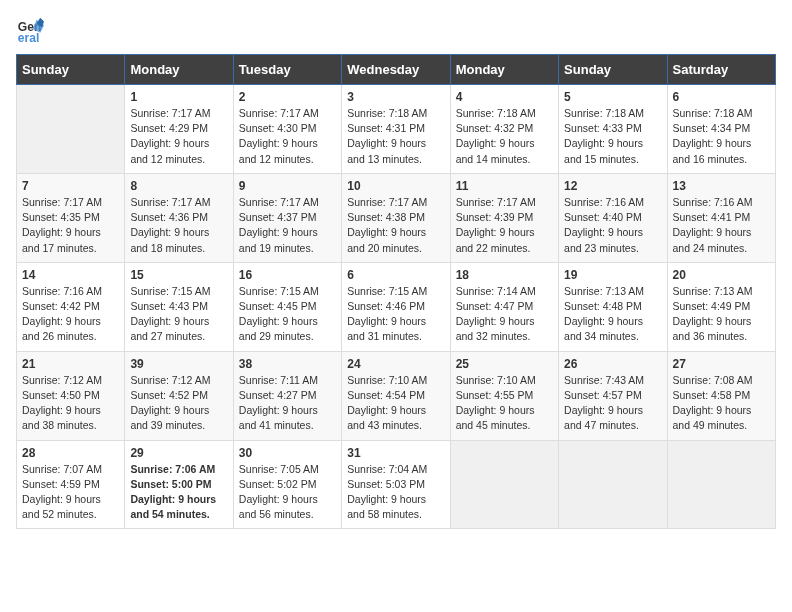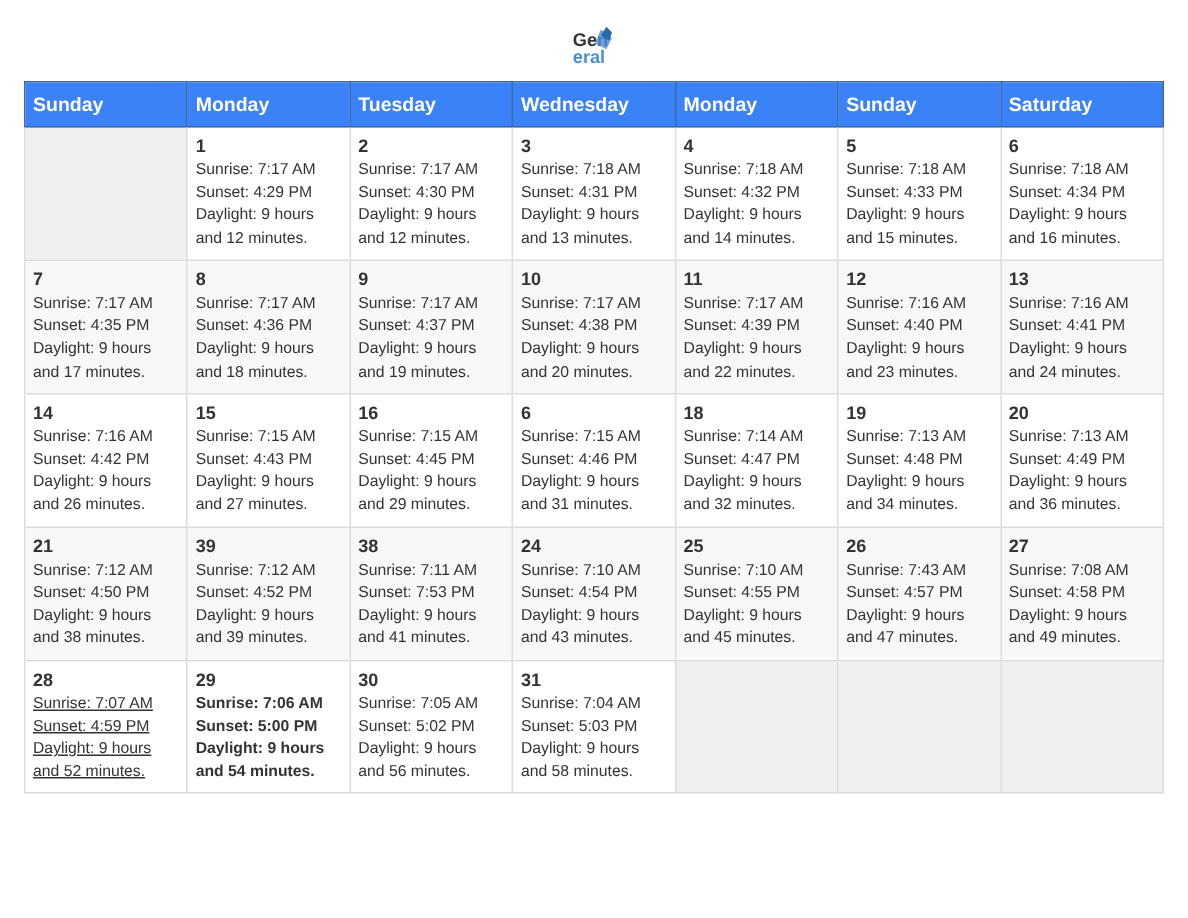--- a/index.html
+++ b/index.html
@@ -5,21 +5,21 @@
     * { box-sizing: border-box; margin: 0; padding: 0; }
     body {
       font-family: Arial, sans-serif;
       background: #fff;
       width: 792px;
       min-height: 612px;
       padding: 16px;
     }
     .header-area {
       display: flex;
-      justify-content: center;
+      justify-content: flex-start;
       align-items: flex-start;
       margin-bottom: 10px;
     }
     .logo {
       display: flex;
       align-items: center;
       gap: 4px;
     }
     .logo-text-general {
       font-size: 18px;
@@ -48,21 +48,21 @@
       font-size: 15px;
       color: #555;
       margin-top: 2px;
     }
     table {
       width: 100%;
       border-collapse: collapse;
       table-layout: fixed;
     }
     thead tr {
-      background-color: #3b82f6;
+      background-color: #404040;
     }
     thead th {
       color: #fff;
       font-size: 13px;
       font-weight: bold;
       padding: 7px 5px;
       text-align: left;
       border: 1px solid #3a6aaa;
     }
     tbody tr {
@@ -288,21 +288,21 @@
         <td>
           <span class="day-number">39</span>
           <div class="day-info" style="white-space: pre-line;">Sunrise: 7:12 AM
 Sunset: 4:52 PM
 Daylight: 9 hours
 and 39 minutes.</div>
         </td>
         <td>
           <span class="day-number">38</span>
           <div class="day-info" style="white-space: pre-line;">Sunrise: 7:11 AM
-Sunset: 7:53 PM
+Sunset: 4:27 PM
 Daylight: 9 hours
 and 41 minutes.</div>
         </td>
         <td>
           <span class="day-number">24</span>
           <div class="day-info" style="white-space: pre-line;">Sunrise: 7:10 AM
 Sunset: 4:54 PM
 Daylight: 9 hours
 and 43 minutes.</div>
         </td>
@@ -324,21 +324,21 @@
           <span class="day-number">27</span>
           <div class="day-info" style="white-space: pre-line;">Sunrise: 7:08 AM
 Sunset: 4:58 PM
 Daylight: 9 hours
 and 49 minutes.</div>
         </td>
       </tr>
       <tr>
         <td>
           <span class="day-number">28</span>
-          <div class="day-info" style="white-space: pre-line; text-decoration: underline;">Sunrise: 7:07 AM
+          <div class="day-info" style="white-space: pre-line;">Sunrise: 7:07 AM
 Sunset: 4:59 PM
 Daylight: 9 hours
 and 52 minutes.</div>
         </td>
         <td>
           <span class="day-number">29</span>
           <div class="day-info" style="white-space: pre-line; font-weight: bold;">Sunrise: 7:06 AM
 Sunset: 5:00 PM
 Daylight: 9 hours
 and 54 minutes.</div>

